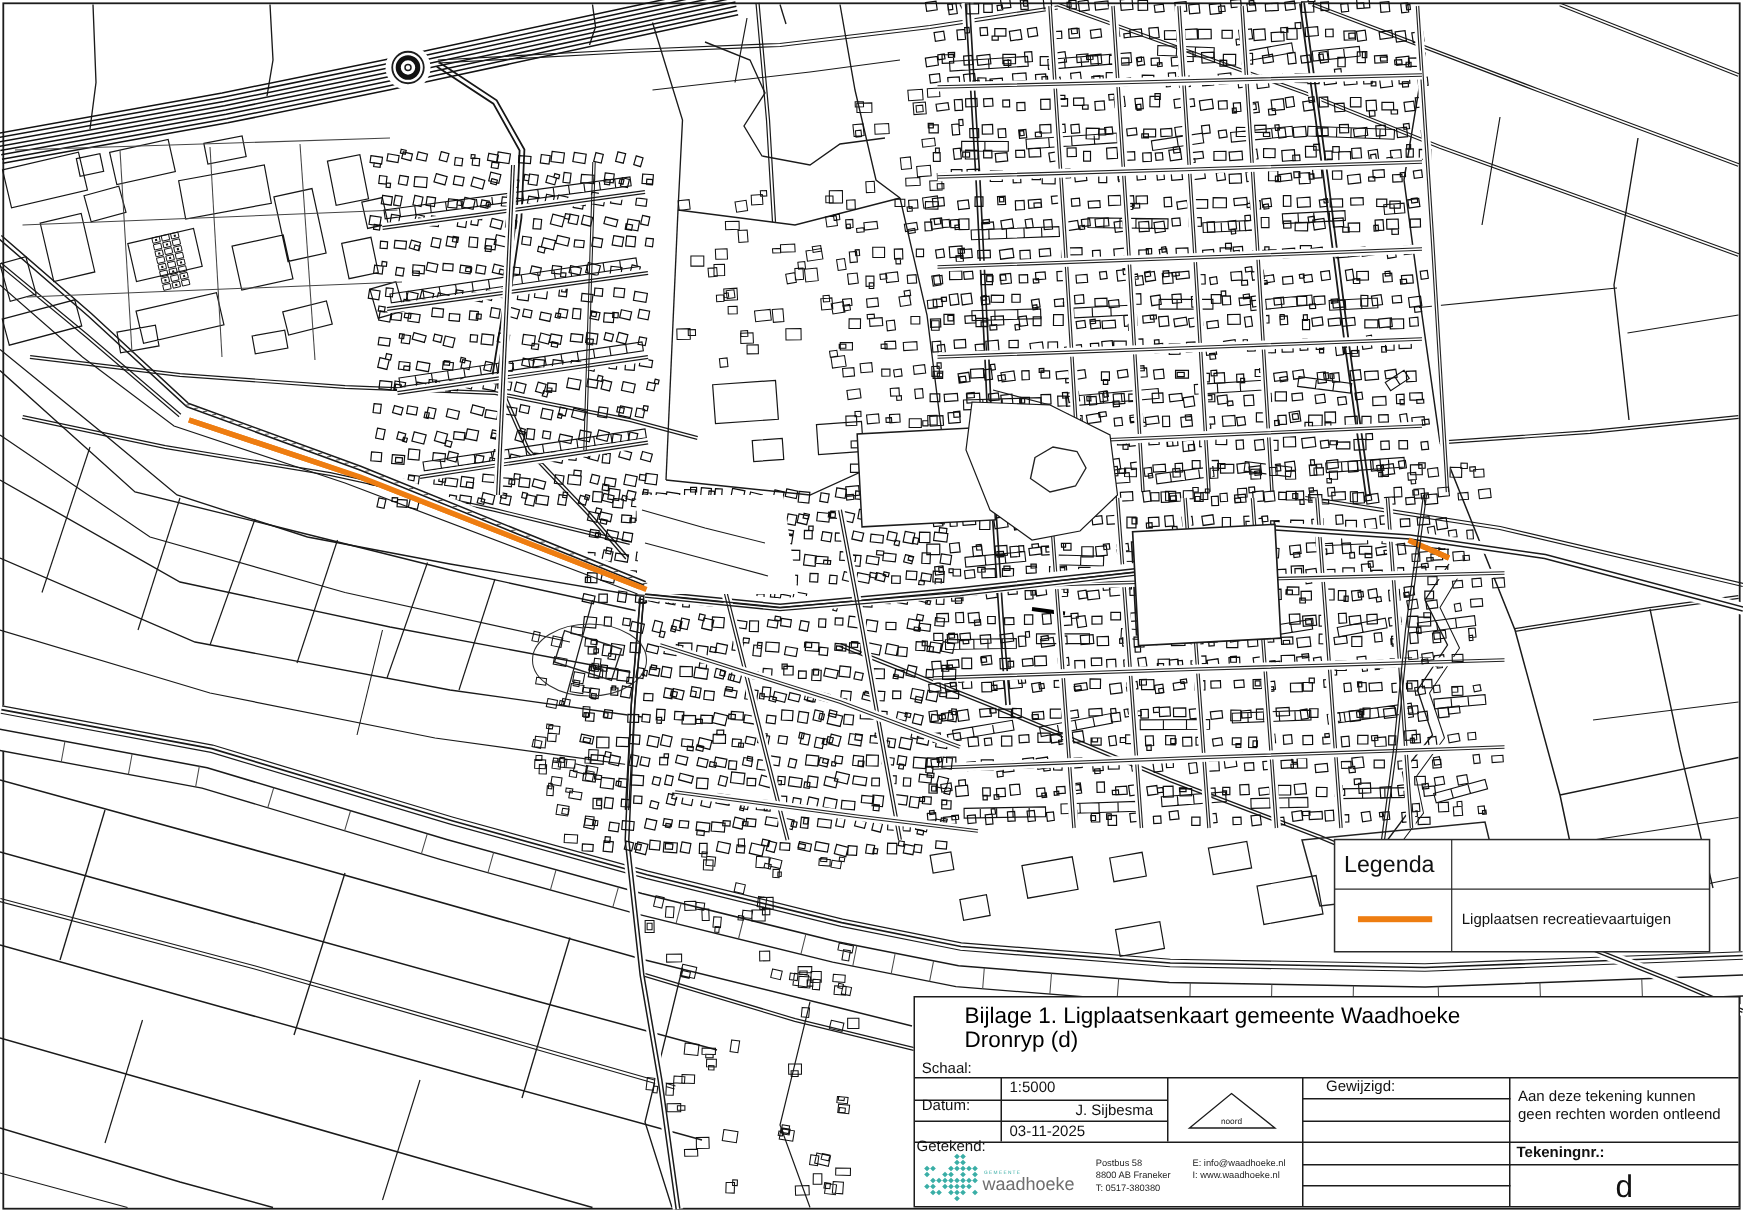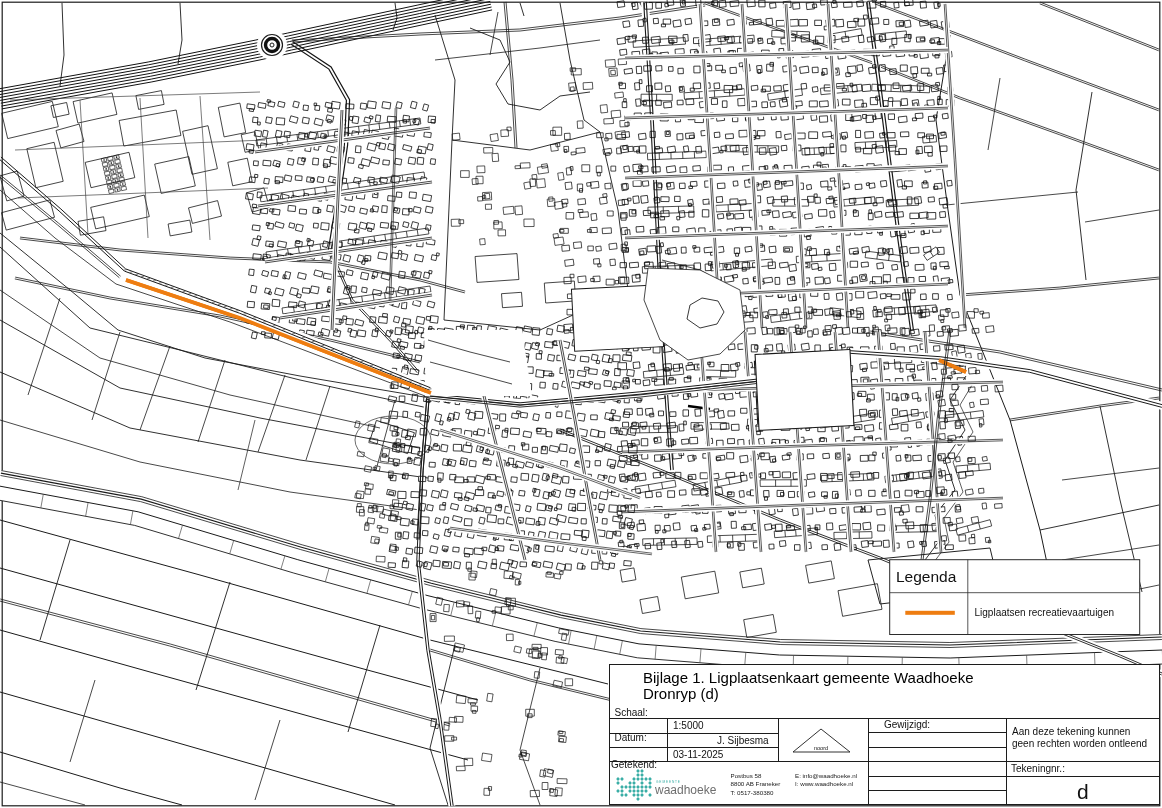--- a/index.html
+++ b/index.html
@@ -355,21 +355,21 @@
 
   <div style="position:absolute;left:258px;top:67.8px;width:139px;height:1px;background:#1c1c1c;"></div>
   <div style="position:absolute;left:258px;top:82.3px;width:139px;height:1px;background:#1c1c1c;"></div>
   <div style="position:absolute;left:258px;top:111.1px;width:139px;height:1px;background:#1c1c1c;"></div>
   <div style="position:absolute;left:258px;top:125.6px;width:139px;height:1px;background:#1c1c1c;"></div>
 
   <div style="position:absolute;left:396px;top:111.1px;width:152.5px;height:1px;background:#1c1c1c;"></div>
 
   <div style="position:absolute;left:402px;top:61px;font-size:10px;line-height:12.2px;color:#111;white-space:nowrap;">Aan deze tekening kunnen<br>geen rechten worden ontleend</div>
 
-  <div style="position:absolute;left:401px;top:98.7px;font-size:10px;color:#111;">Tekeningnr.:</div>
+  <div style="position:absolute;left:401px;top:98.7px;font-size:10px;color:#111;font-weight:bold;">Tekeningnr.:</div>
 
   <div style="position:absolute;left:467px;top:115px;font-size:21px;color:#111;">d</div>
 
   <svg style="position:absolute;left:5px;top:100px;" width="115" height="38" viewBox="0 0 115 38">
     <path d="M3 12.1L4.9 14L3 15.9L1.1 14Z" fill="#3aaea6"></path>
       <path d="M3 16.1L4.9 18L3 19.9L1.1 18Z" fill="#3aaea6"></path>
       <path d="M3 24.1L4.9 26L3 27.9L1.1 26Z" fill="#3aaea6"></path>
       <path d="M7 12.1L8.9 14L7 15.9L5.1 14Z" fill="#3aaea6"></path>
       <path d="M7 20.1L8.9 22L7 23.9L5.1 22Z" fill="#3aaea6"></path>
       <path d="M7 24.1L8.9 26L7 27.9L5.1 26Z" fill="#3aaea6"></path>

